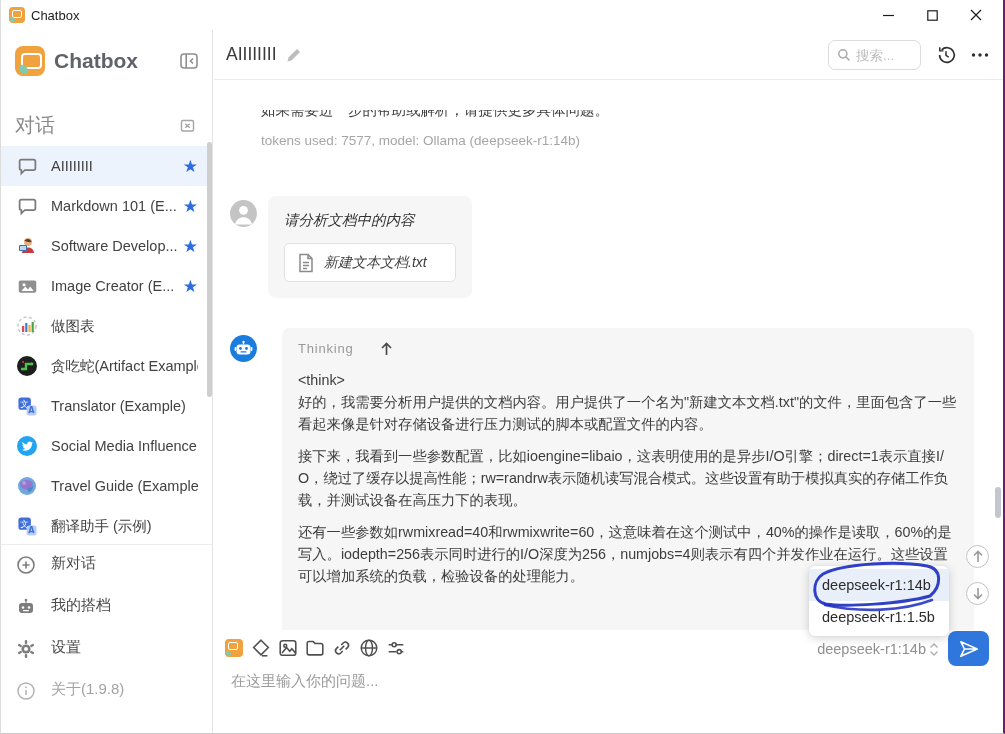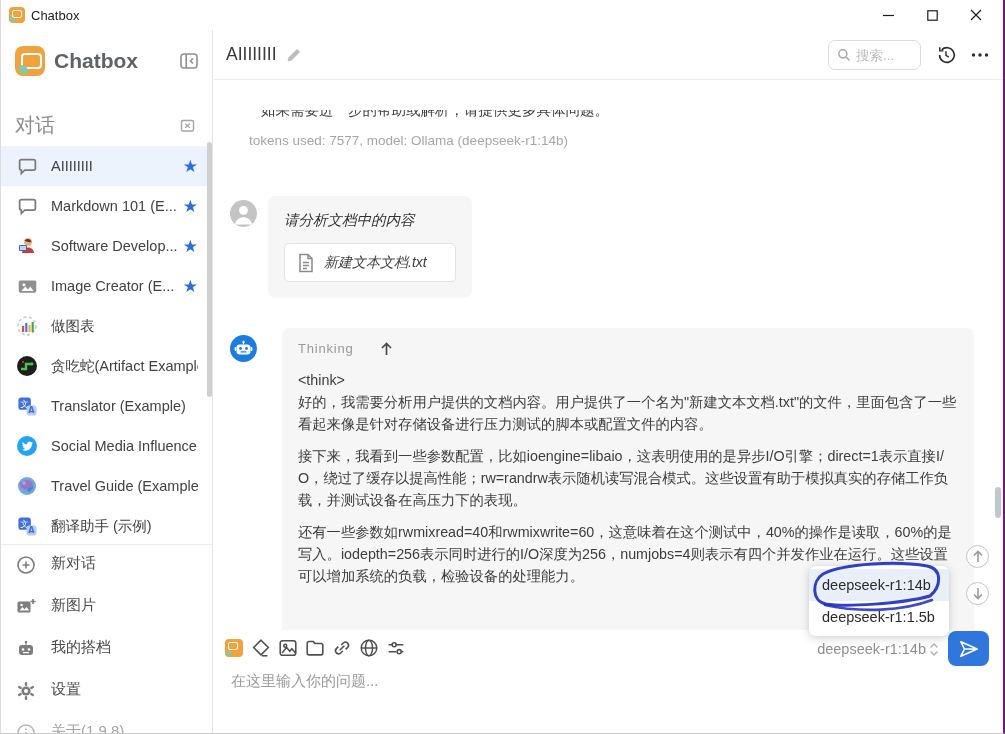--- a/index.html
+++ b/index.html
@@ -45,21 +45,21 @@
   .chat-title{ font-size:17.5px; color:#3a3a3a; font-weight:500; margin-left:12px; }
   .edit-pencil{ margin-left:9px; display:flex; }
   .hdr-right{ position:absolute; right:14px; top:0; height:50px; display:flex; align-items:center; gap:14px; }
   .searchbox{ width:93px; height:30px; border:1.5px solid #dcdcdc; border-radius:7px; display:flex; align-items:center; padding:0 6px 0 8px; }
   .searchbox input{ border:none; outline:none; width:55px; font-size:13.5px; color:#555; margin-left:5px; font-family:inherit; }
   .searchbox input::placeholder{ color:#bcbcbc; }
   
   .chat{ position:absolute; left:0; top:50px; width:100%; height:580px; background:#fff; overflow:hidden; }
   .clip-line{ position:absolute; left:35px; top:30px; width:620px; height:13px; overflow:hidden; }
   .clip-line span{ position:absolute; left:12px; top:-9px; font-size:14.5px; color:#3f3f3f; white-space:nowrap; }
-  .meta-line{ position:absolute; left:35px; top:53px; font-size:13.5px; color:#a6a6a6; }
+  .meta-line{ position:absolute; left:47px; top:53px; font-size:13.5px; color:#a6a6a6; }
   .avatar{ position:absolute; width:27px; height:27px; border-radius:50%; }
   .bubble{ position:absolute; background:#f6f6f7; border-radius:8px; }
   .user-bubble{ left:54px; top:116px; width:204px; padding:15px 16px 16px; }
   .user-text{ font-size:14.5px; color:#333;font-style:italic; }
   .file-card{ margin-top:13px; background:#fff; border:1px solid #e2e2e2; border-radius:5px; height:39px; display:flex; align-items:center; padding:0 12px;font-style:italic; }
   .file-name{ font-size:14px; color:#3f3f3f; margin-left:9px; }
   .asst-bubble{ left:68px; top:248px; width:692px; min-height:332px; padding:13px 16px 14px; }
   .thinking-row{ display:flex; align-items:center; gap:26px; }
   .thinking-label{ font-size:13px; color:#9a9a9a; letter-spacing:.8px; }
   .asst-bubble p{ font-size:14.3px; color:#3d3d3d; line-height:22px; margin-top:10px; word-break:break-all; }
@@ -267,31 +267,20 @@
           <svg width="20" height="20" viewBox="0 0 20 20" fill="none" stroke="#7d7d7d" stroke-width="1.6">
               <circle cx="10" cy="10" r="8"></circle>
               <path d="M10 6.5v7M6.5 10h7"></path>
             </svg>
         </span>
         <span class="mlabel">新对话</span>
       </div>
       <div class="menu-row">
         <span class="micon">
           <svg width="20" height="20" viewBox="0 0 20 20">
-              <rect x="1.5" y="4.5" width="13" height="11" rx="1.5" fill="#7d7d7d"></rect>
-              <circle cx="5.5" cy="8" r="1.3" fill="#fff"></circle>
-              <path d="M3.5 13.5l3-3.4 2 2.2 2-2.3 2.8 3.5z" fill="#fff"></path>
-              <path d="M17 2v5M14.5 4.5h5" stroke="#7d7d7d" stroke-width="1.6"></path>
-            </svg>
-        </span>
-        <span class="mlabel">新图片</span>
-      </div>
-      <div class="menu-row">
-        <span class="micon">
-          <svg width="20" height="20" viewBox="0 0 20 20">
               <circle cx="10" cy="3" r="1.3" fill="#7d7d7d"></circle>
               <rect x="9.4" y="3.8" width="1.2" height="2" fill="#7d7d7d"></rect>
               <rect x="3" y="6" width="14" height="10" rx="3" fill="#7d7d7d"></rect>
               <circle cx="7" cy="10.5" r="1.3" fill="#fff"></circle>
               <circle cx="13" cy="10.5" r="1.3" fill="#fff"></circle>
               <rect x="7" y="13" width="6" height="1.3" rx=".6" fill="#fff"></rect>
             </svg>
         </span>
         <span class="mlabel">我的搭档</span>
       </div>

